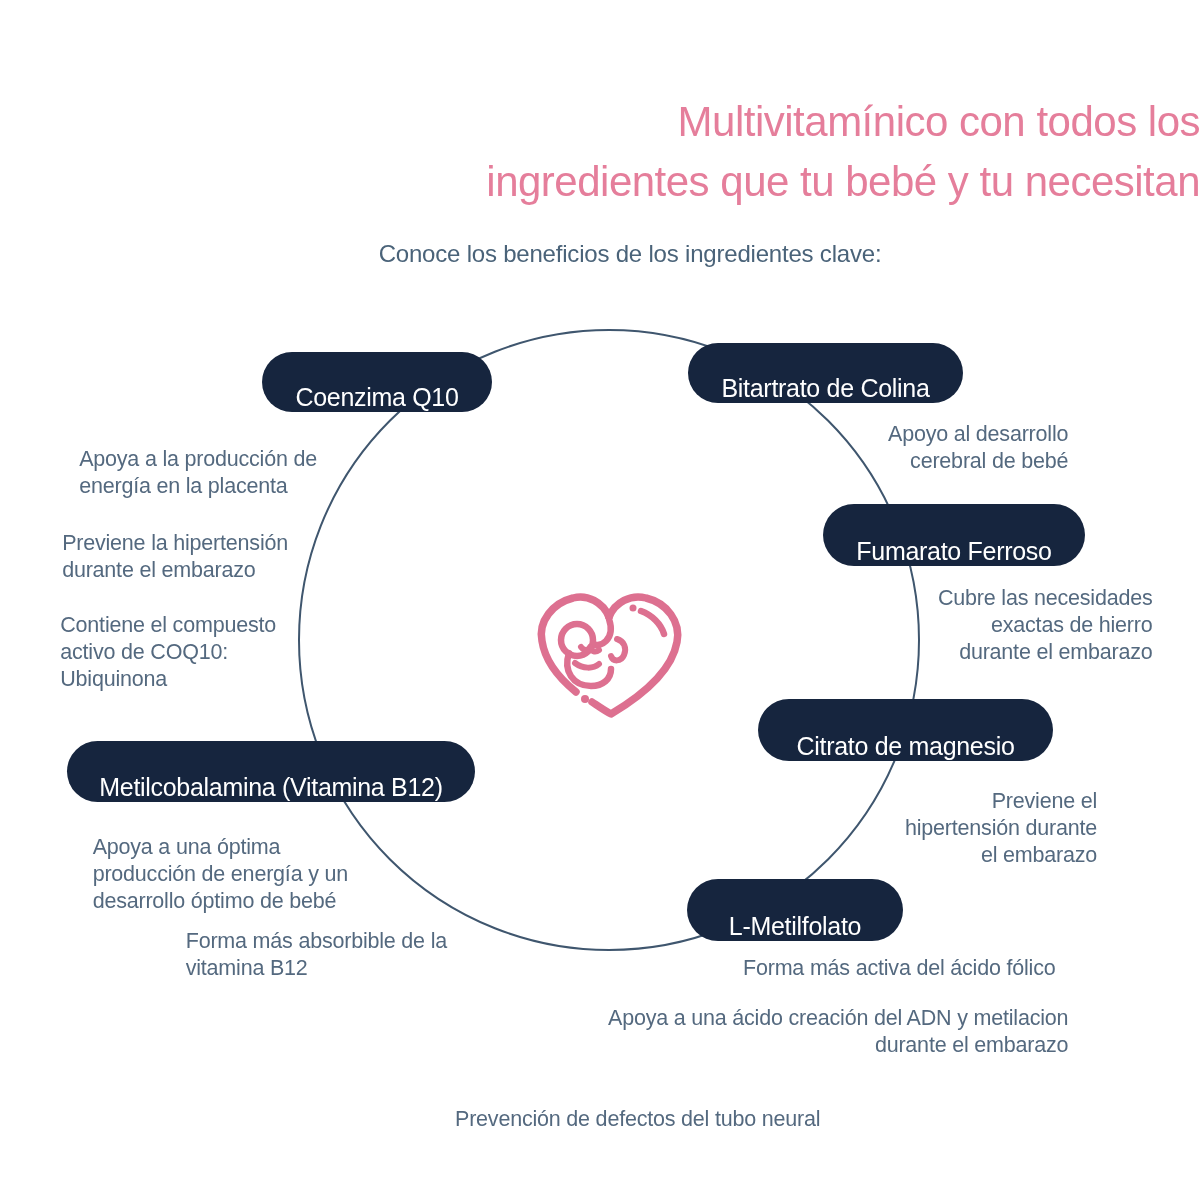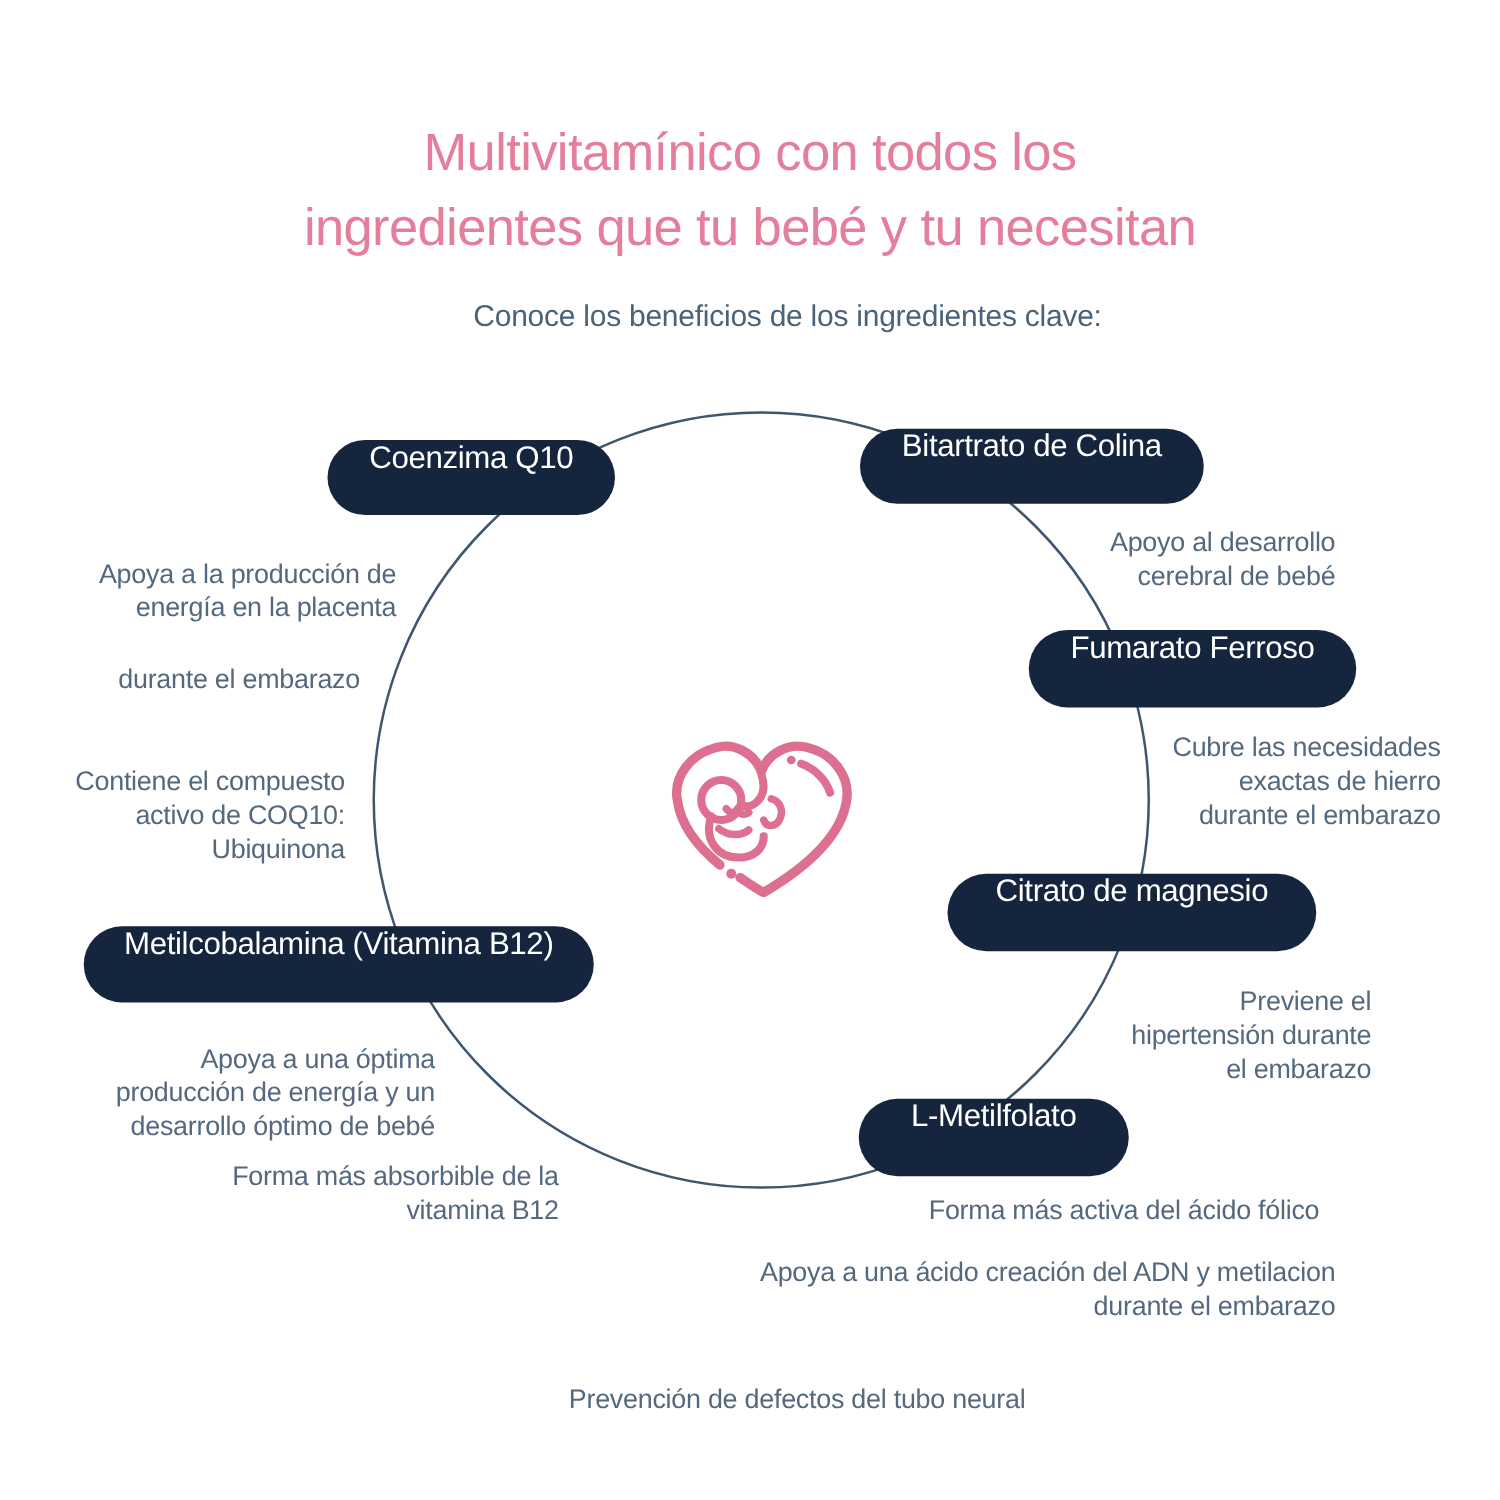--- a/index.html
+++ b/index.html
@@ -1,43 +1,43 @@
 <!DOCTYPE html>
 <html><head>
 <meta charset="utf-8">
 <style>
   html,body{margin:0;padding:0;background:#ffffff;}
   body{font-family:"Liberation Sans", sans-serif;}
   .canvas{position:relative;width:1200px;height:1200px;background:#ffffff;overflow:hidden;}
 
   .title{
     position:absolute;left:0;top:92px;width:1200px;
-    text-align:center;color:#e57e9b;
+    text-align:right;color:#e57e9b;
     font-size:42px;line-height:60px;font-weight:400;letter-spacing:-0.5px;
   }
   .subtitle{
     position:absolute;left:0;top:240px;width:1200px;
     text-align:center;color:#4a6379;
     font-size:24px;font-weight:400;letter-spacing:-0.2px;margin-left:30px;
   }
 
   .ring-svg{position:absolute;left:0;top:0;}
 
   .pill{
     position:absolute;background:#16253e;color:#ffffff;
-    border-radius:32px;display:flex;align-items:flex-start;justify-content:center;
+    border-radius:32px;display:flex;align-items:flex-end;justify-content:center;
     font-size:25px;font-weight:400;letter-spacing:-0.3px;white-space:nowrap;
   }
 
   .benefit{
     position:absolute;color:#54697f;
     font-size:21.5px;line-height:27px;font-weight:400;letter-spacing:-0.2px;
     white-space:nowrap;
   }
-  .benefit.r{text-align:right;}
+  .benefit.r{text-align:left;}
   .benefit.l{text-align:right;}
 
   .heart-icon{position:absolute;left:529px;top:583px;}
 </style>
 </head>
 <body>
 
 <div class="canvas">
 
   <div class="title">
@@ -97,20 +97,21 @@
 
   <div class="pill" style="left:687px;top:879px;width:216px;height:62px">
     <span>L-Metilfolato</span>
   </div>
 
   <div class="benefit r" style="right:883px;top:446px">
     <div>Apoya a la producción de</div>
     <div>energía en la placenta</div>
   </div>
   <div class="benefit r" style="right:912px;top:530px">
+    <div>Previene la hipertensión</div>
     <div>durante el embarazo</div>
   </div>
   <div class="benefit r" style="right:924px;top:612px">
     <div>Contiene el compuesto</div>
     <div>activo de COQ10:</div>
     <div>Ubiquinona</div>
   </div>
 
   <div class="benefit l" style="left:888px;top:421px">
     <div>Apoyo al desarrollo</div>

